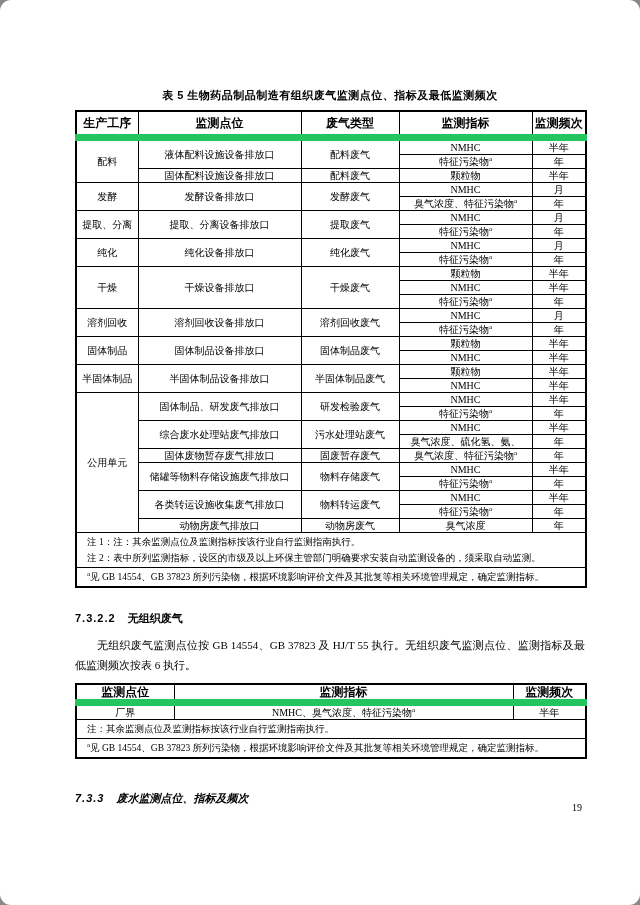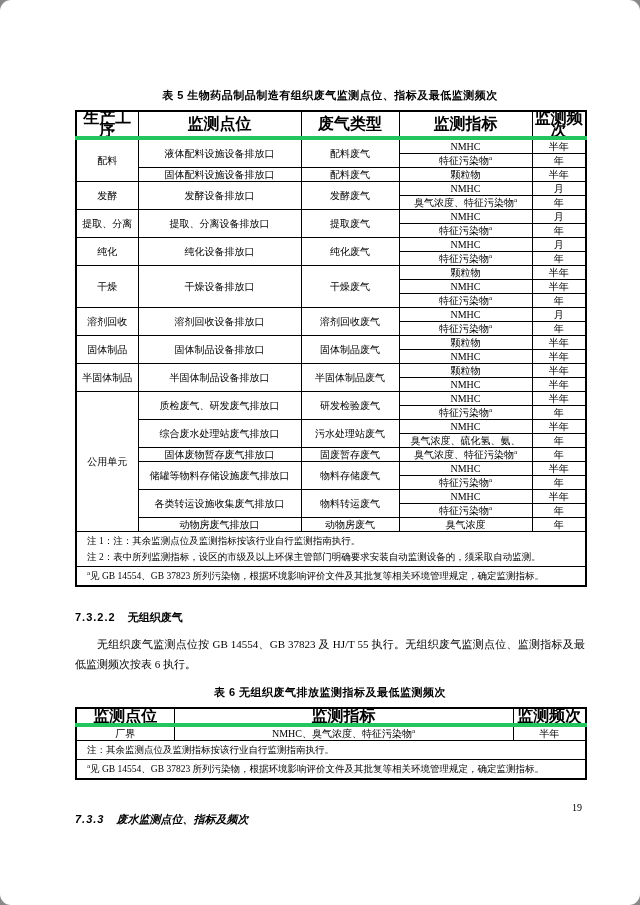--- a/index.html
+++ b/index.html
@@ -32,24 +32,24 @@
   table.gbtable th, table.gbtable td{
     border:1px solid #000;
     text-align:center;
     vertical-align:middle;
     font-size:10px;
     line-height:12px;
     padding:0 2px;
     overflow:hidden;
   }
   table.gbtable thead th{
-    border-bottom:4px solid #22c55e;
+    border-bottom:7px solid #22c55e;
     font-weight:bold;
     height:22px;
-    font-size:16px;
+    font-size:12px;
   }
   table.t5 tbody td{height:13px;}
   table.t6 thead th{height:14px;}
   table.t6 tbody td{height:13px;}
   table.gbtable td.note{
     text-align:left;
     font-size:9.5px;
     line-height:16px;
     padding:1px 16px 1px 10px;
     height:auto;
@@ -200,21 +200,21 @@
             <td rowspan="2"><span>半固体制品废气</span></td>
             <td><span>颗粒物</span></td>
             <td><span>半年</span></td>
           </tr>
           <tr>
             <td><span>NMHC</span></td>
             <td><span>半年</span></td>
           </tr>
           <tr>
             <td rowspan="10"><span>公用单元</span></td>
-            <td rowspan="2"><span>质检废气、研发废气排放口</span></td>
+            <td rowspan="2"><span>固体制品、研发废气排放口</span></td>
             <td rowspan="2"><span>研发检验废气</span></td>
             <td><span>NMHC</span></td>
             <td><span>半年</span></td>
           </tr>
           <tr>
             <td><span>特征污染物</span><sup>a</sup></td>
             <td><span>年</span></td>
           </tr>
           <tr>
             <td rowspan="2"><span>综合废水处理站废气排放口</span></td>
@@ -270,21 +270,20 @@
         </tbody>
     </table>
   </div>
 
   <div class="heading h-7322">
     <span class="sec-num">7.3.2.2</span><span>无组织废气</span>
   </div>
 
   <p class="para">无组织废气监测点位按 GB 14554、GB 37823 及 HJ/T 55 执行。无组织废气监测点位、监测指标及最低监测频次按表 6 执行。</p>
 
-  <div class="table-title tbl6-title">表 6 无组织废气排放监测指标及最低监测频次</div>
 
   <div class="t6-wrap">
     <table class="gbtable t6">
       <colgroup>
         <col style="width:98px">
           <col style="width:339px">
           <col style="width:73px">
       </colgroup>
       <thead>
           <tr>

